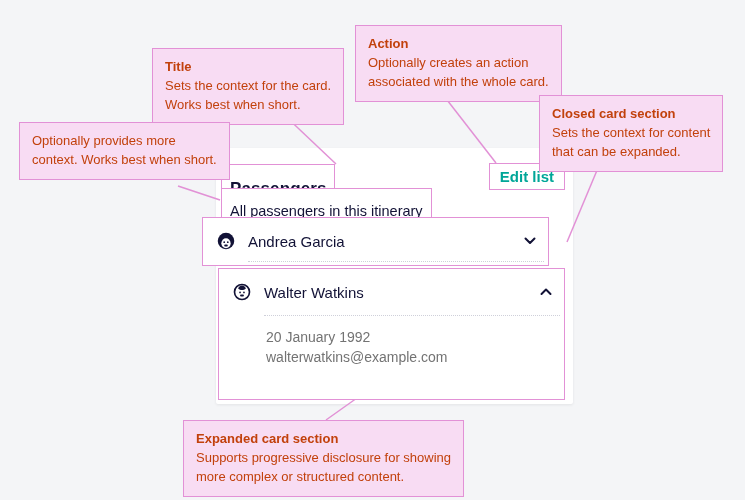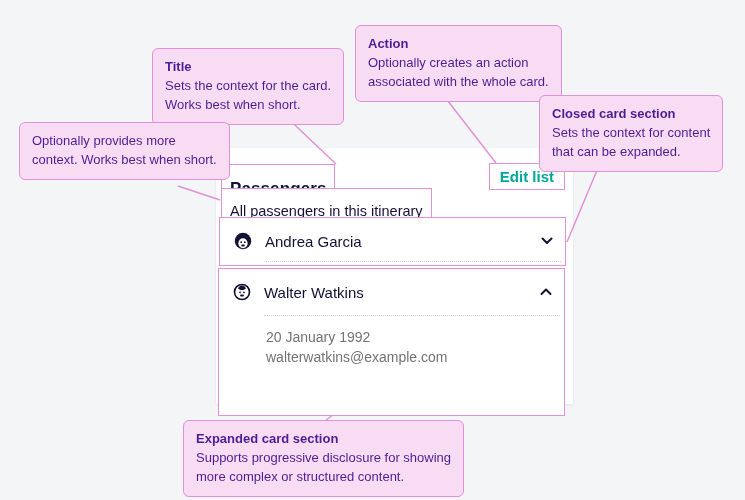--- a/index.html
+++ b/index.html
@@ -30,23 +30,23 @@
   .sec-row{display:flex;align-items:center;height:46px;padding:0 10px 0 14px;gap:13px;}
   .sec-name{font-size:15px;flex:1;}
   .avatar{width:18px;height:18px;flex:0 0 18px;color:#121236;}
   .chev{width:16px;height:16px;flex:0 0 16px;}
   .dotted-div{border-top:1px dotted #cfd0da;height:0;margin:0 4px 0 45px;}
   .sec-details{padding:11px 0 0 47px;}
   .detail-line{font-size:14px;line-height:20px;color:#737373;}
   
   .note{
     position:absolute;box-sizing:border-box;
-    background:#f8dcf3;border:1.5px solid #e291d6;border-radius:6px;
+    background:#f8dcf3;border:1.5px solid #e291d6;border-radius:0;
     padding:8px 12px 10px 12px;
-    font-size:13px;line-height:19px;color:#4c1d95;
+    font-size:13px;line-height:19px;color:#c2410c;
     white-space:nowrap;
   }
   .note-heading{font-weight:700;}
   .note-body{white-space:pre-line;}
 </style>
 </head>
 <body>
 
 <div class="stage">
 
@@ -59,38 +59,38 @@
     <line x1="603" y1="156" x2="567" y2="242" stroke="#e291d6" stroke-width="1.5"></line>
     <line x1="364" y1="393" x2="326" y2="420" stroke="#e291d6" stroke-width="1.5"></line>
   </svg>
 
   <div class="hl hl-pad card-title" style="left:221px;top:164px;">Passengers</div>
 
   <div class="hl hl-pad card-desc" style="left:221px;top:187.5px;">All passengers in this itinerary</div>
 
   <div class="hl hl-pad editlist" style="right:180px;top:163px;">Edit list</div>
 
-  <div class="hl section" style="left:219px;top:217px;height:49px;">
+  <div class="hl section" style="left:202px;top:217px;height:49px;">
     <div class="sec-row">
       <svg class="avatar" viewBox="0 0 24 24">
         <circle cx="12" cy="12" r="11" fill="currentColor"></circle>
         <ellipse cx="12" cy="15" rx="6.2" ry="6.8" fill="#ffffff"></ellipse>
         <circle cx="9.6" cy="13.6" r="1.15" fill="currentColor"></circle>
         <circle cx="14.4" cy="13.6" r="1.15" fill="currentColor"></circle>
         <rect x="9.6" y="16.6" width="4.8" height="2.6" rx="1.3" fill="currentColor"></rect>
       </svg>
       <span class="sec-name">Andrea Garcia</span>
       <svg class="chev" viewBox="0 0 16 16">
         <path d="M3.5 5.5 L8 10 L12.5 5.5" fill="none" stroke="#121236" stroke-width="2" stroke-linecap="round" stroke-linejoin="round"></path>
       </svg>
     </div>
     <div class="dotted-div" style="position:absolute;left:0;right:0;bottom:3px;"></div>
   </div>
 
-  <div class="hl section" style="left:218px;top:268px;height:148px;">
+  <div class="hl section" style="left:218px;top:268px;height:132px;">
     <div class="sec-row">
       <svg class="avatar" viewBox="0 0 24 24">
         <circle cx="12" cy="12" r="10" fill="none" stroke="currentColor" stroke-width="2.2"></circle>
         <path d="M6.8 7.2 C8 4.4 10 3.4 12 3.4 C14 3.4 16 4.4 17.2 7.2
                  C15.5 8.8 13.9 9.2 12 9.2 C10.1 9.2 8.5 8.8 6.8 7.2 Z" fill="currentColor"></path>
         <circle cx="9.4" cy="12.6" r="1.15" fill="currentColor"></circle>
         <circle cx="14.6" cy="12.6" r="1.15" fill="currentColor"></circle>
         <rect x="9.4" y="15.2" width="5.2" height="2.8" rx="1.4" fill="currentColor"></rect>
       </svg>
       <span class="sec-name">Walter Watkins</span>

